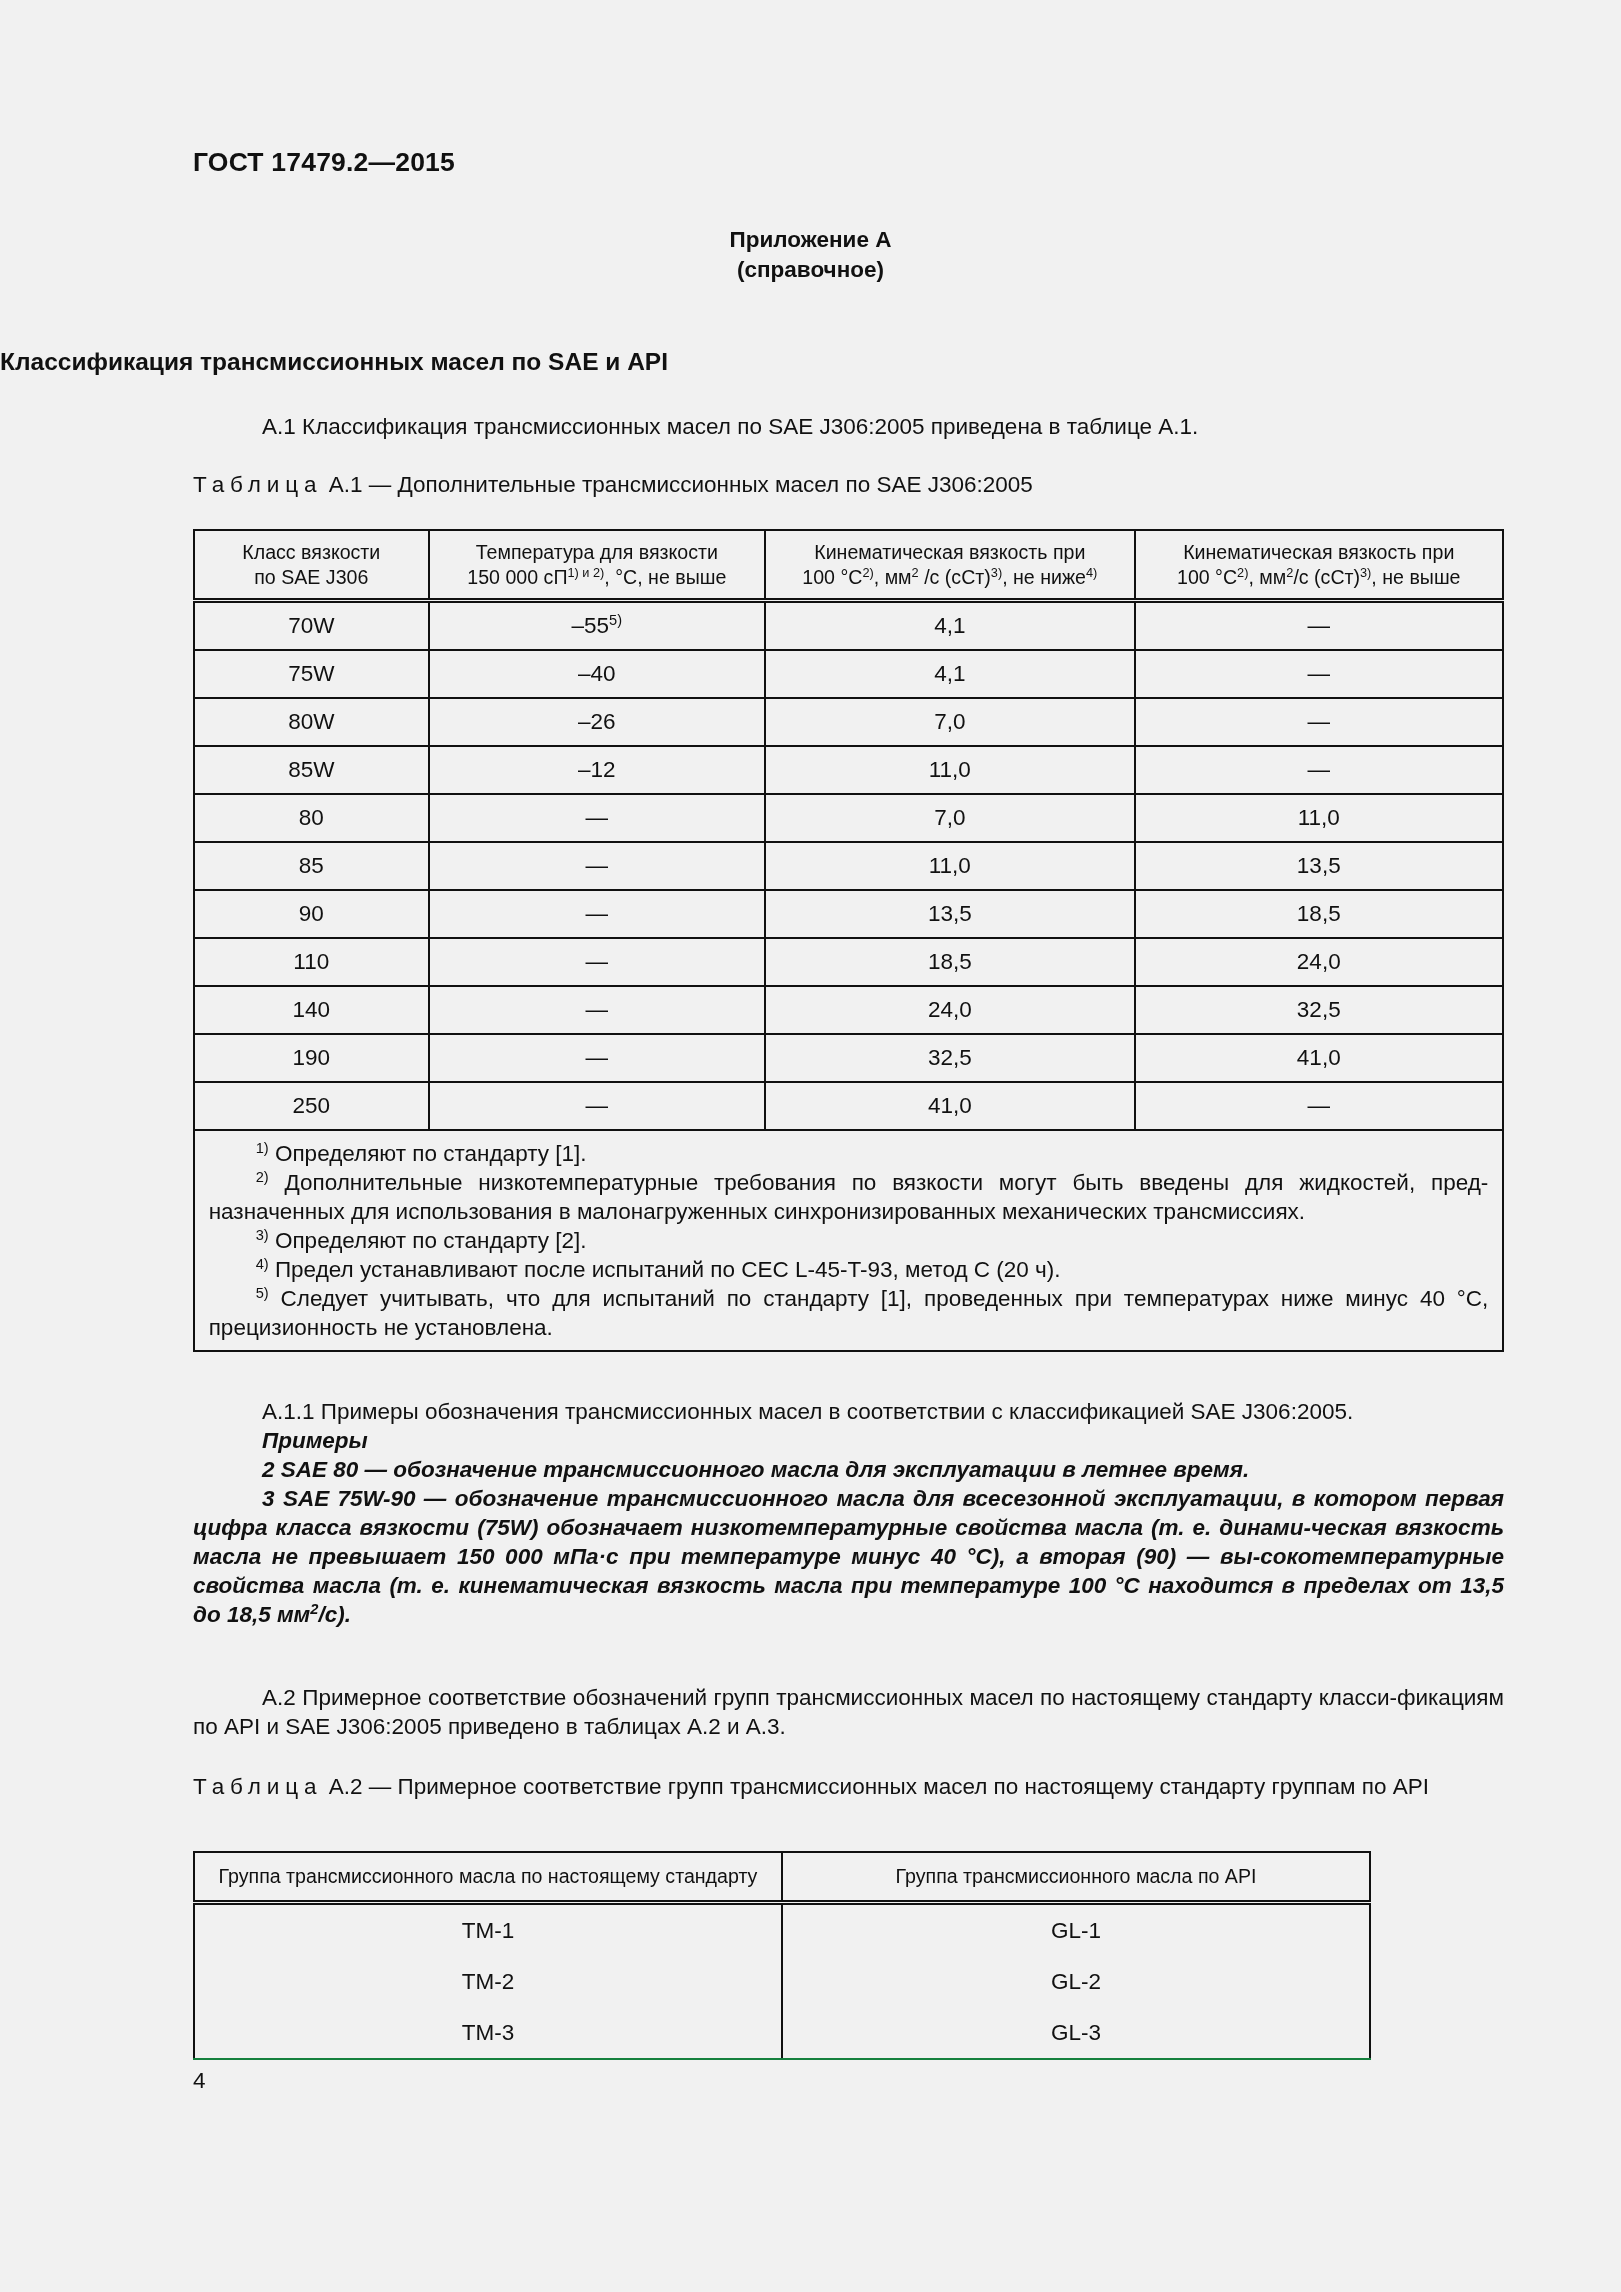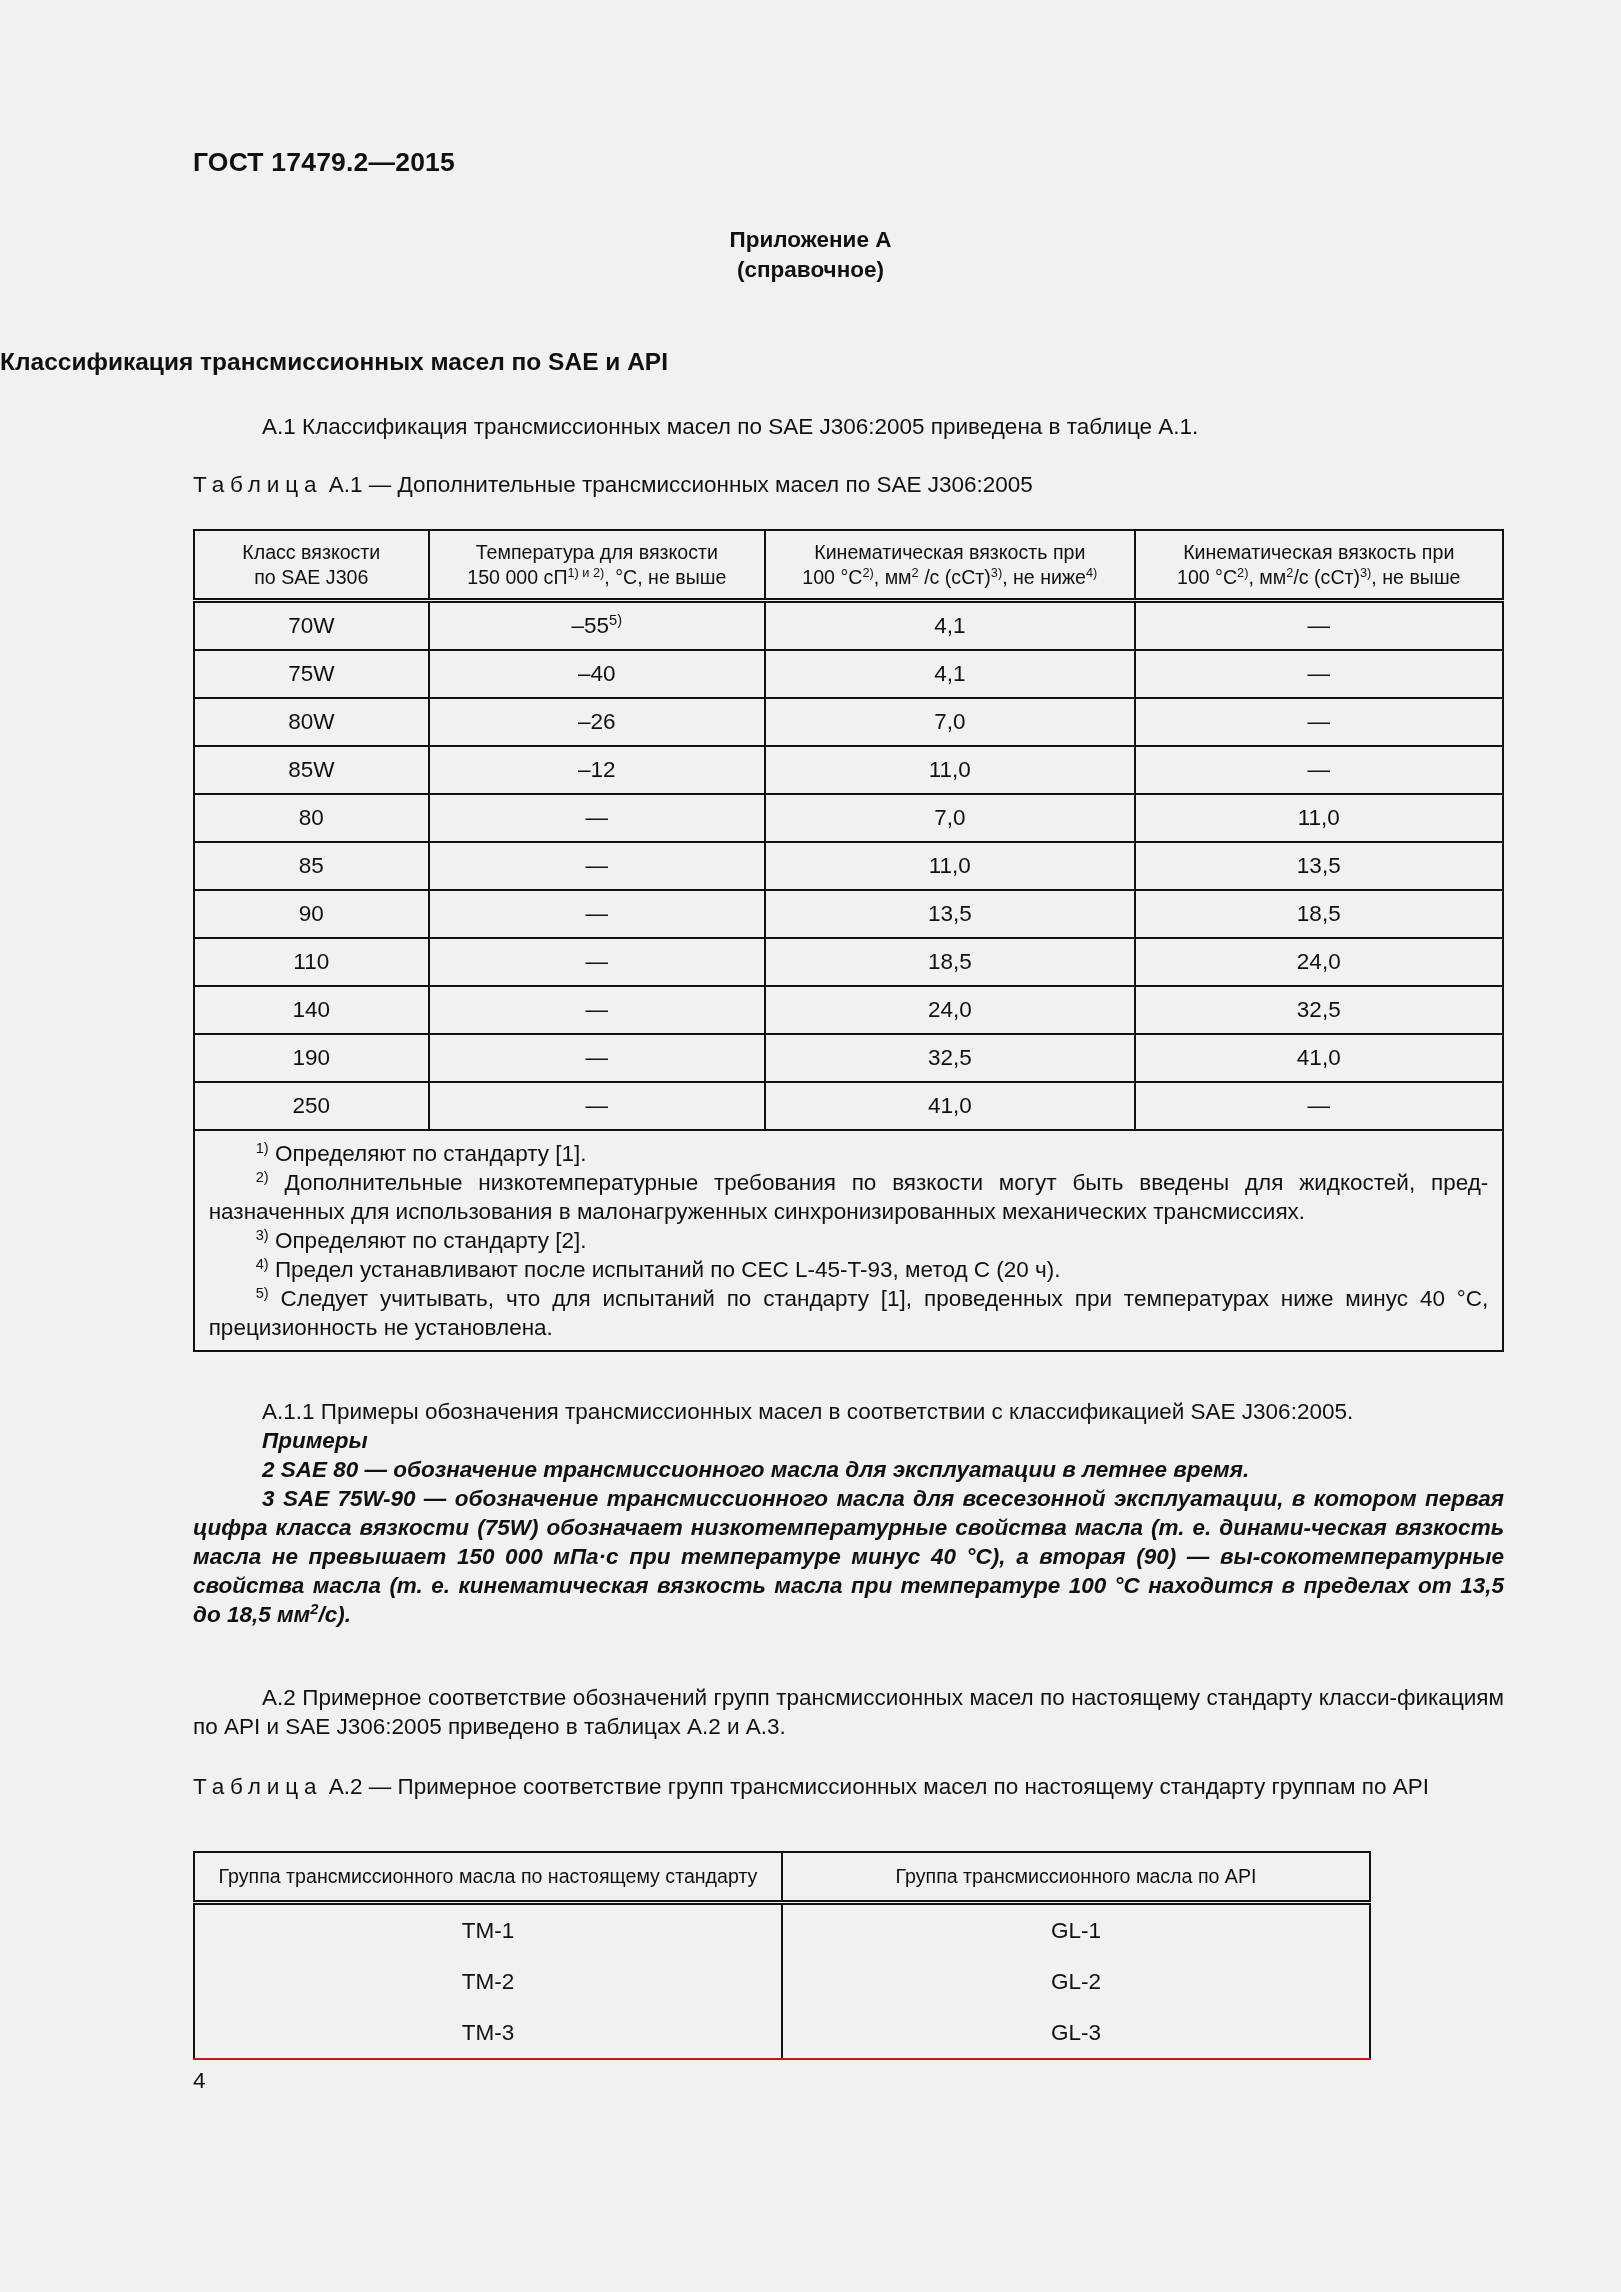--- a/index.html
+++ b/index.html
@@ -22,21 +22,21 @@
   .t1 thead tr { border-bottom: 5.9px double #111; }
   .t1 td { height: 46px; }
   sup { font-size: 0.65em; vertical-align: 0.55em; line-height: 0; }
   .notes-cell { text-align: left !important; padding: 7.8px 13.7px 7.8px 13.7px !important; font-size: 22.5px; line-height: 29px; }
   .note { text-align: justify; }
   .ex { font-weight: bold; font-style: italic; }
   .t2 { left: 193px; top: 1851px; width: 1178px; font-size: 22.5px; }
   .t2 th { border: 2px solid #111; font-weight: normal; font-size: 19.6px; height: 45px; }
   .t2 thead tr { border-bottom: 5.9px double #111; }
   .t2 td { border-left: 2px solid #111; border-right: 2px solid #111; text-align: center; height: 49px; }
-  .t2 tbody tr:last-child td { border-bottom: 2px solid #b91c1c; margin-left: 32px; }
+  .t2 tbody tr:last-child td { border-bottom: 2px solid #15803d; margin-left: 32px; }
   .pagenum { left: 193px; top: 2068px; font-size: 22.5px; }
 </style>
 </head>
 <body>
 
 <div class="abs std-id">ГОСТ 17479.2—2015</div>
 
 <div class="abs appendix" style="top:225px">
   <div>Приложение А</div>
   <div>(справочное)</div>

